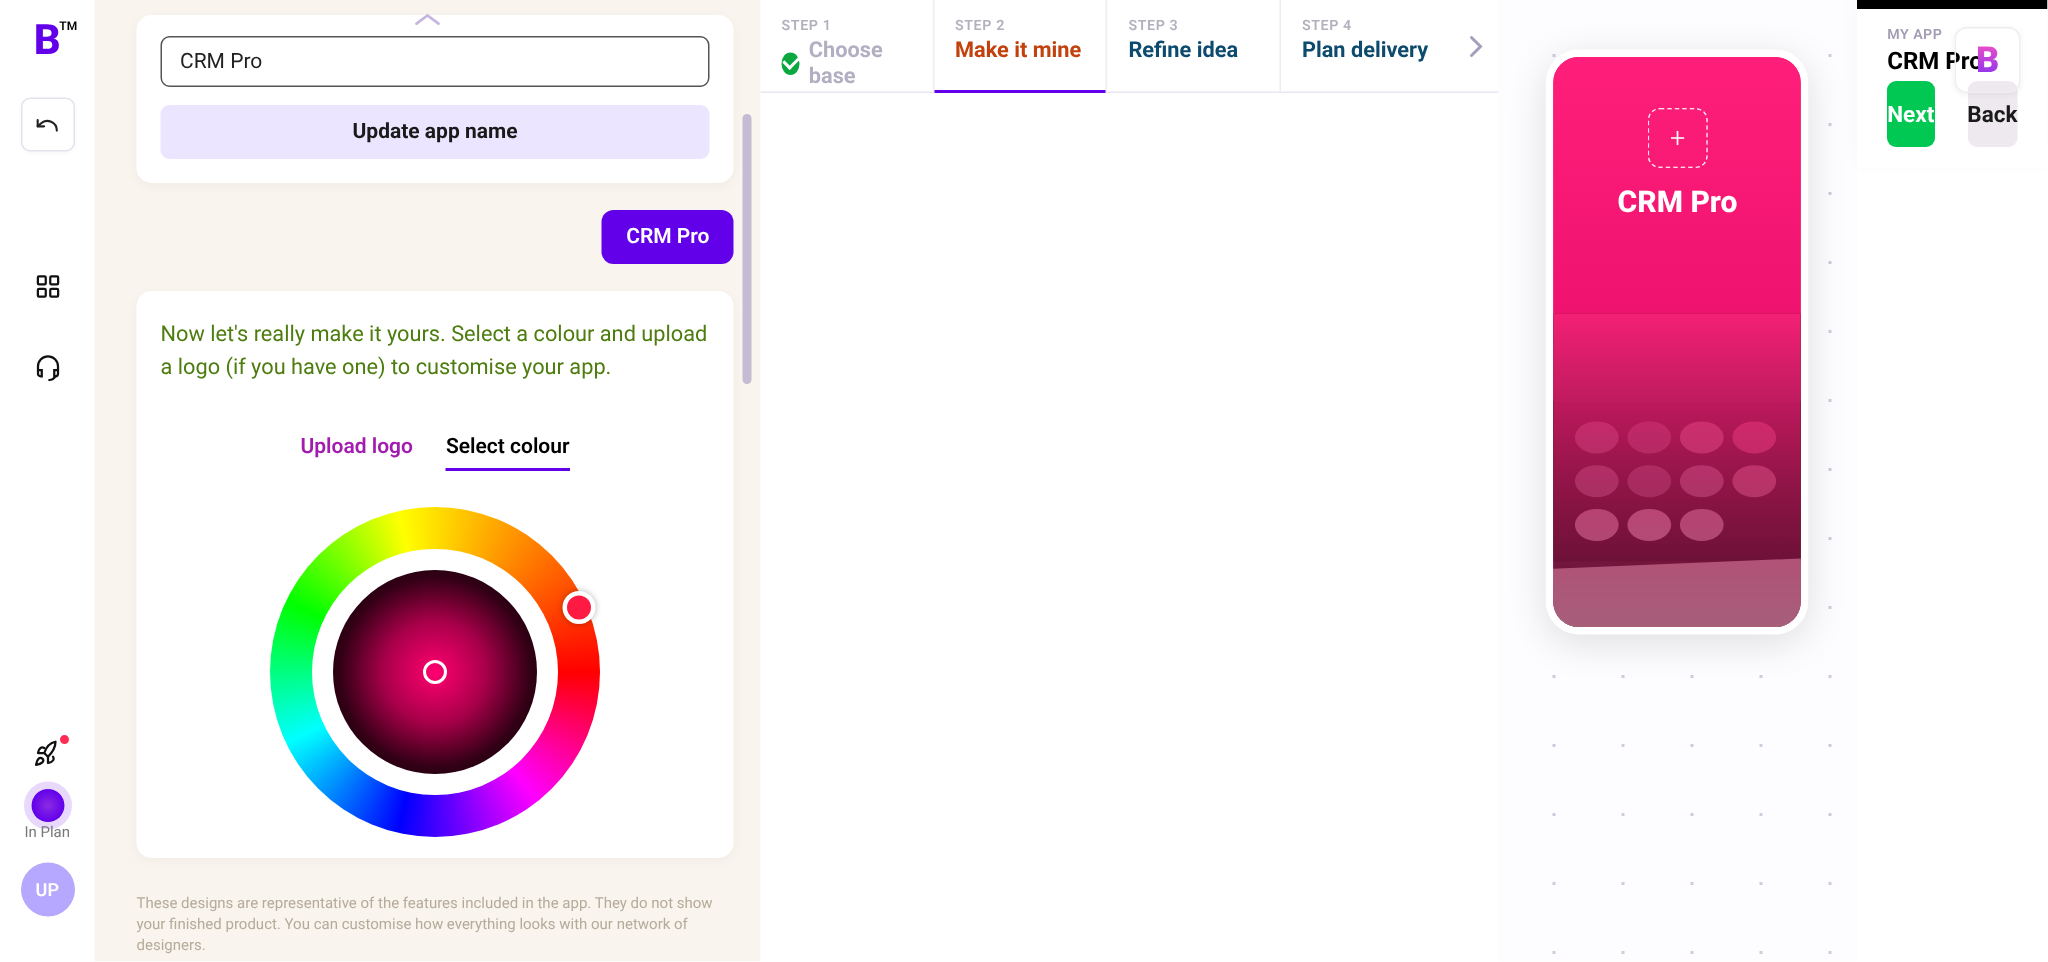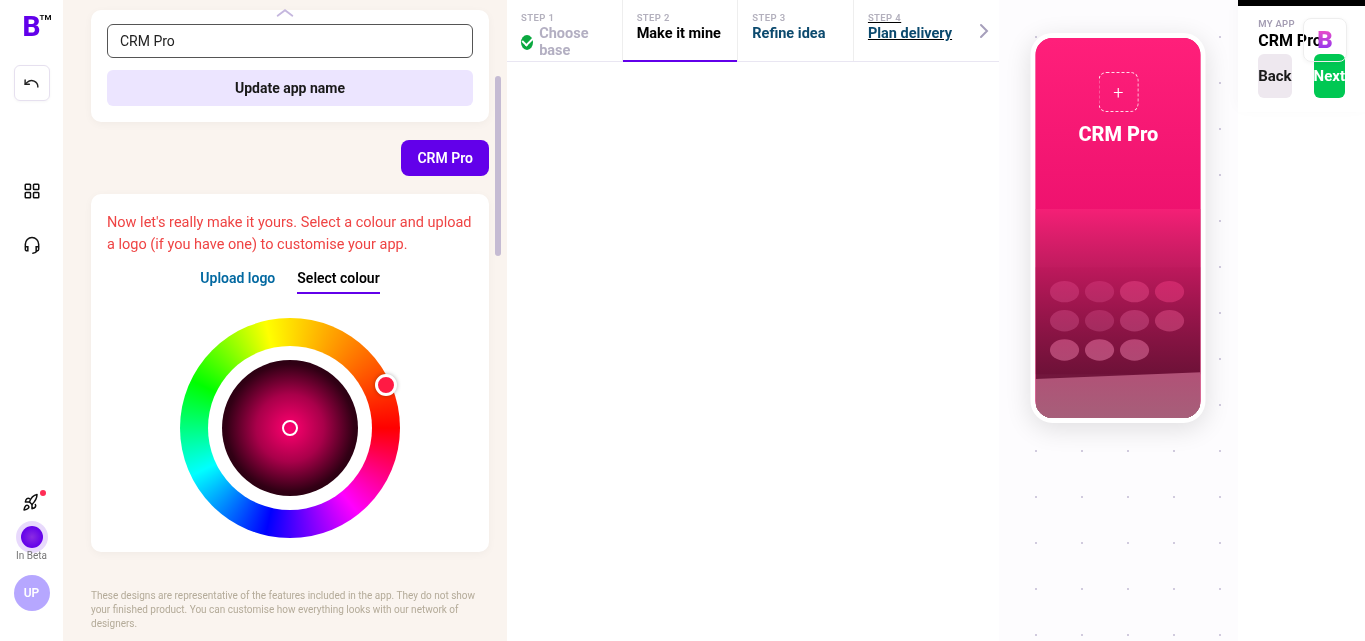--- a/index.html
+++ b/index.html
@@ -24,42 +24,42 @@
 .left-panel { width: 444px; background: #faf4ef; height: 100%; position: relative; display:flex; flex-direction:column; }
 .scroll-area { flex:1; padding: 10px 18px 0 28px; position:relative; }
 .caret-up { position:absolute; top:4px; left:50%; transform:translateX(-50%); color:#b8a9d6; }
 .card { background:#fff; border-radius:10px; box-shadow:0 2px 8px rgba(0,0,0,0.04); padding:14px 16px 16px; margin-bottom:18px; }
 .card .hint { font-size:14px; color:#111; margin-bottom:14px; }
 .name-input { width:100%; border:1px solid #555; border-radius:6px; padding:8px 12px; font-size:14px; color:#222; margin-bottom:12px; }
 .update-btn { width:100%; background:#ece5ff; color:#1a1a1a; border:none; border-radius:6px; padding:10px 0; font-size:14px; font-weight:700; cursor:pointer; }
 .user-chip-row { display:flex; justify-content:flex-end; margin-bottom:18px; }
 .user-chip { background:#6200ea; color:#fff; padding:10px 16px; border-radius:8px; font-size:14px; font-weight:600; }
 .customize-card { padding:18px 16px 8px; }
-.customize-card .desc { font-size:14.5px; color:#ef4444; line-height:1.55; margin-bottom:13px; }
+.customize-card .desc { font-size:14.5px; color:#4d7c0f; line-height:1.55; margin-bottom:33px; }
 .tabs { display:flex; justify-content:center; gap:22px; margin-bottom:18px; }
-.tabs .tab { font-size:14px; font-weight:600; color:#0369a1; padding-bottom:6px; cursor:pointer; }
+.tabs .tab { font-size:14px; font-weight:600; color:#a21caf; padding-bottom:6px; cursor:pointer; }
 .tabs .tab.active { color:#000; border-bottom:2px solid #6200ea; }
 .wheel-wrap { display:flex; justify-content:center; padding:6px 0; }
 .wheel { width:220px; height:220px; border-radius:50%; position:relative; background: conic-gradient(from 90deg, #ff0000, #ff00ff, #0000ff, #00ffff, #00ff00, #ffff00, #ff7f00, #ff0000); }
 .wheel::before { content:''; position:absolute; inset:28px; border-radius:50%; background:#fff; }
 .wheel-inner { position:absolute; inset:42px; border-radius:50%; background: radial-gradient(circle at center, #ff006f 0%, #a9004a 35%, #320015 66%, #000 100%); }
 .wheel-center { position:absolute; width:16px; height:16px; border:2.5px solid #fff; border-radius:50%; top:50%; left:50%; transform:translate(-50%,-50%);}
 .wheel-handle { position:absolute; width:22px; height:22px; border:3px solid #fff; border-radius:50%; background:#ff1a44; top:56px; right:3px; box-shadow:0 0 4px rgba(0,0,0,0.3);}
 .left-scrollbar { position:absolute; right:6px; top:76px; bottom:86px; width:6px; background:transparent; }
 .left-scrollbar .thumb { position:absolute; left:0; width:6px; height:180px; top:0; background:#c5bbd3; border-radius:3px;}
 .foot-note { padding:6px 28px 10px; font-size:10px; color:#b4ab99; line-height:1.4; }
 
 
 .right-panel { flex:1; height:100%; display:flex; background:#fff; position:relative; }
 .stepper { display:flex; height:62px; border-bottom:1px solid #e9e6f2; align-items:stretch; position:relative; }
 .step { flex:1; padding:12px 14px 0; border-right:1px solid #eee; position:relative; }
 .step .step-num { font-size:9.5px; letter-spacing:0.4px; color:#b3b0bd; font-weight:600; margin-bottom:2px; }
 .step .step-label { font-size:14.5px; font-weight:700; color:#0c4a6e; }
 .step.done .step-label { color:#b3afc2; display:flex; align-items:center; gap:6px; }
-.step.active .step-label { color:#000000; }
+.step.active .step-label { color:#c2410c; }
 .step.active::after { content:''; position:absolute; bottom:-1px; left:0; right:0; height:2px; background:#6200ea; }
 .check-ic { width:15px; height:15px; background:#0aa83f; border-radius:50%; display:inline-flex; align-items:center; justify-content:center; }
 .check-ic::after { content:''; width:5px; height:8px; border-right:2px solid #fff; border-bottom:2px solid #fff; transform:rotate(45deg) translate(-1px,-1px);}
 .step-next-btn { width:30px; display:flex; align-items:center; justify-content:center; cursor:pointer; }
 .step-next-btn svg { color:#a69fbb; }
 
 .canvas { flex:1; position:relative; background: #fdfcfe; overflow:hidden; }
 .canvas::before { content:''; position:absolute; inset:0; background-image: radial-gradient(#ccc6da 1px, transparent 1px); background-size: 46px 46px; background-position: 14px 14px; opacity:0.9;}
 .phone { position:absolute; top:33px; left:50%; transform:translateX(-50%); width:175px; height:390px; border-radius:22px; border:5px solid #fff; box-shadow:0 6px 26px rgba(0,0,0,0.12); overflow:hidden; background:#ec0e6d; }
 .phone-bg { position:absolute; inset:0; background: linear-gradient(180deg, #ff1f7a 0%, #e90e6b 60%, #b7104f 100%); }
@@ -116,21 +116,21 @@
         <svg width="20" height="20" viewBox="0 0 24 24" fill="none" stroke="#111" stroke-width="1.8" stroke-linecap="round" stroke-linejoin="round">
             <path d="M4.5 16.5c-1.5 1.5-2 5-2 5s3.5-.5 5-2c.83-.83.83-2.17 0-3-.83-.83-2.17-.83-3 0z"></path>
             <path d="M12 15l-3-3c1-3 3.5-8 9-9 0 4-2 8-6 12z"></path>
             <path d="M9 12H4s.5-3 2-4 3 0 3 0"></path>
             <path d="M12 15v5s3-.5 4-2 0-3 0-3"></path>
           </svg>
         <span class="dot-badge"></span>
       </div>
       <div style="display:flex; flex-direction:column; align-items:center;">
         <div class="inbeta-pill"></div>
-        <div class="inbeta-label">In Beta</div>
+        <div class="inbeta-label">In Plan</div>
       </div>
       <div class="avatar">
           <span>UP</span>
         </div>
     </div>
   </div>
 
   <div class="left-panel">
     <div class="scroll-area">
       <div class="caret-up">
@@ -180,21 +180,21 @@
           </div>
       </div>
       <div class="step active">
         <div class="step-num">STEP 2</div>
         <div class="step-label">Make it mine</div>
       </div>
       <div class="step">
         <div class="step-num">STEP 3</div>
         <div class="step-label">Refine idea</div>
       </div>
-      <div class="step" style="border-right:none;text-decoration:underline;">
+      <div class="step" style="border-right:none;">
         <div class="step-num">STEP 4</div>
         <div class="step-label">Plan delivery</div>
       </div>
       <div class="step-next-btn">
         <svg width="10" height="16" viewBox="0 0 10 16" fill="none" stroke="currentColor" stroke-width="2" stroke-linecap="round">
             <path d="M2 2l6 6-6 6"></path>
           </svg>
       </div>
     </div>
 
@@ -237,18 +237,18 @@
 
     <div class="footer-bar">
       <div class="footer-meta">
         <div class="lbl">MY APP</div>
         <div class="val">CRM Pro</div>
       </div>
       <div class="footer-brand">
           <span class="footer-brand-txt">B</span>
         </div>
       <div class="footer-ctrls">
+        <button class="btn next">Next</button>
         <button class="btn back">Back</button>
-        <button class="btn next">Next</button>
       </div>
     </div>
   </div>
 </div>
 
 </body></html>

